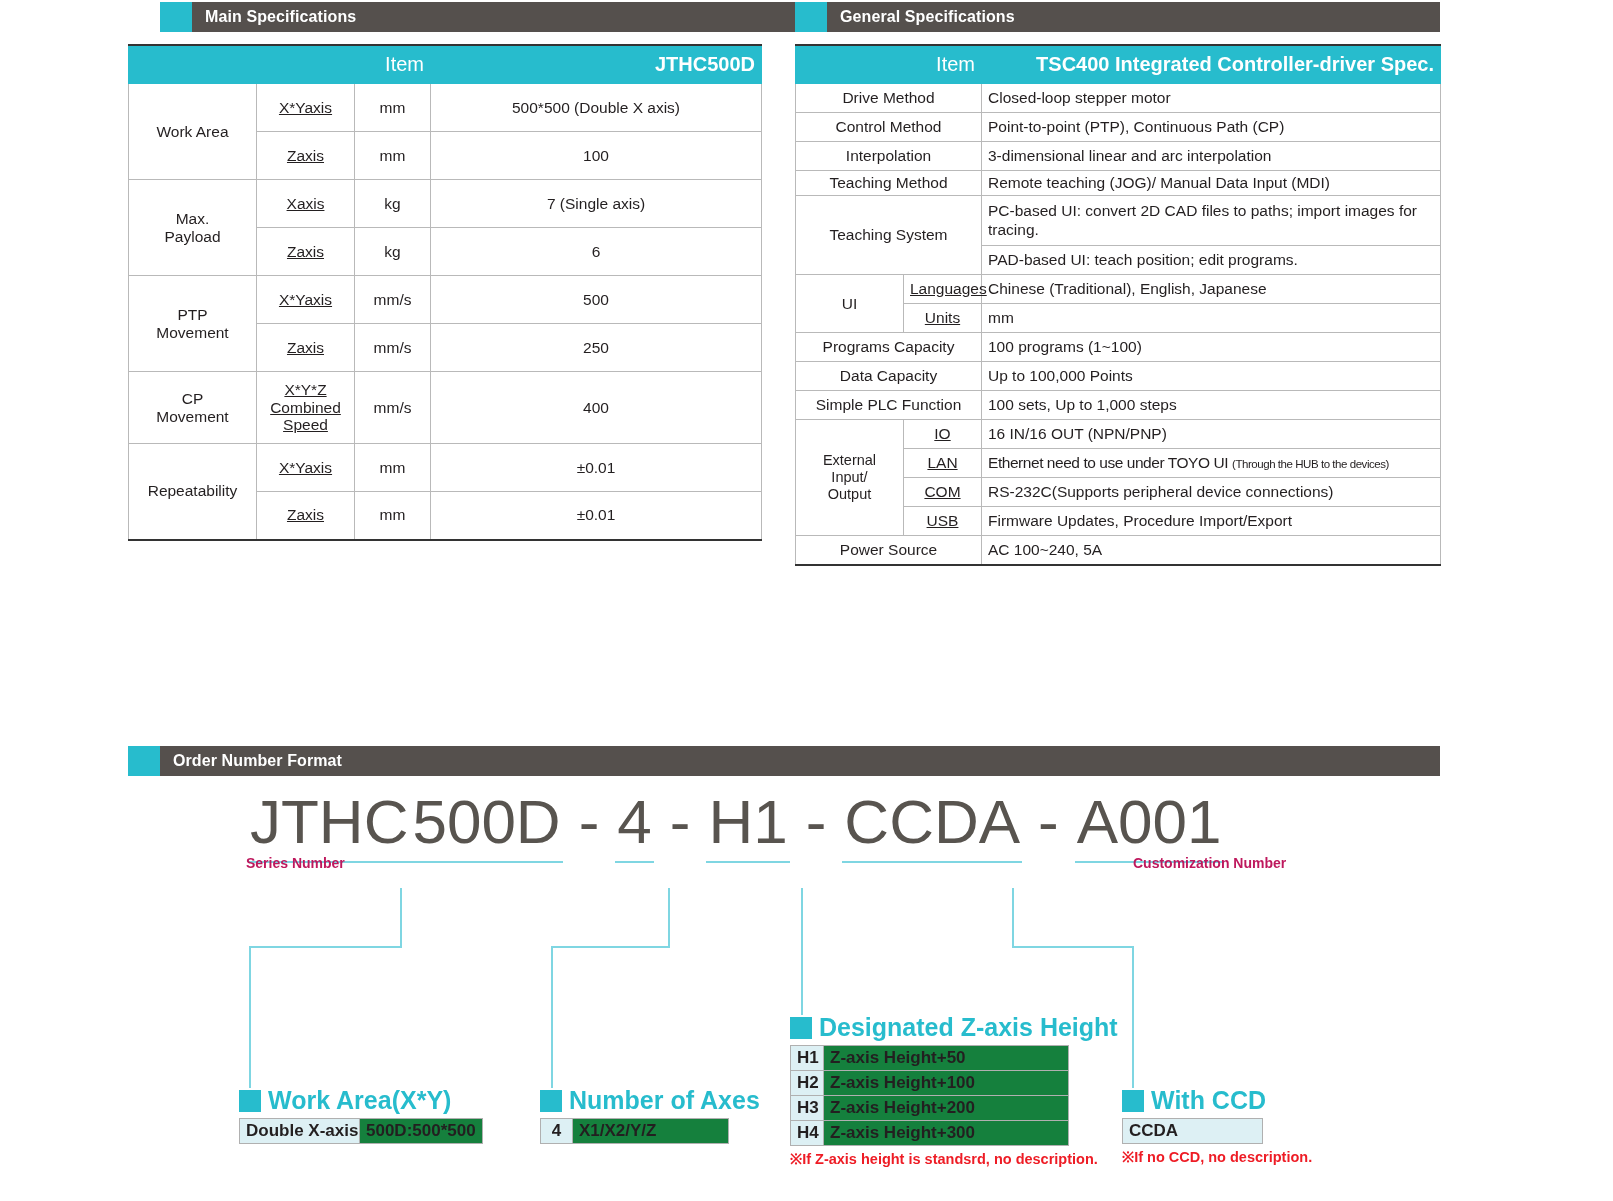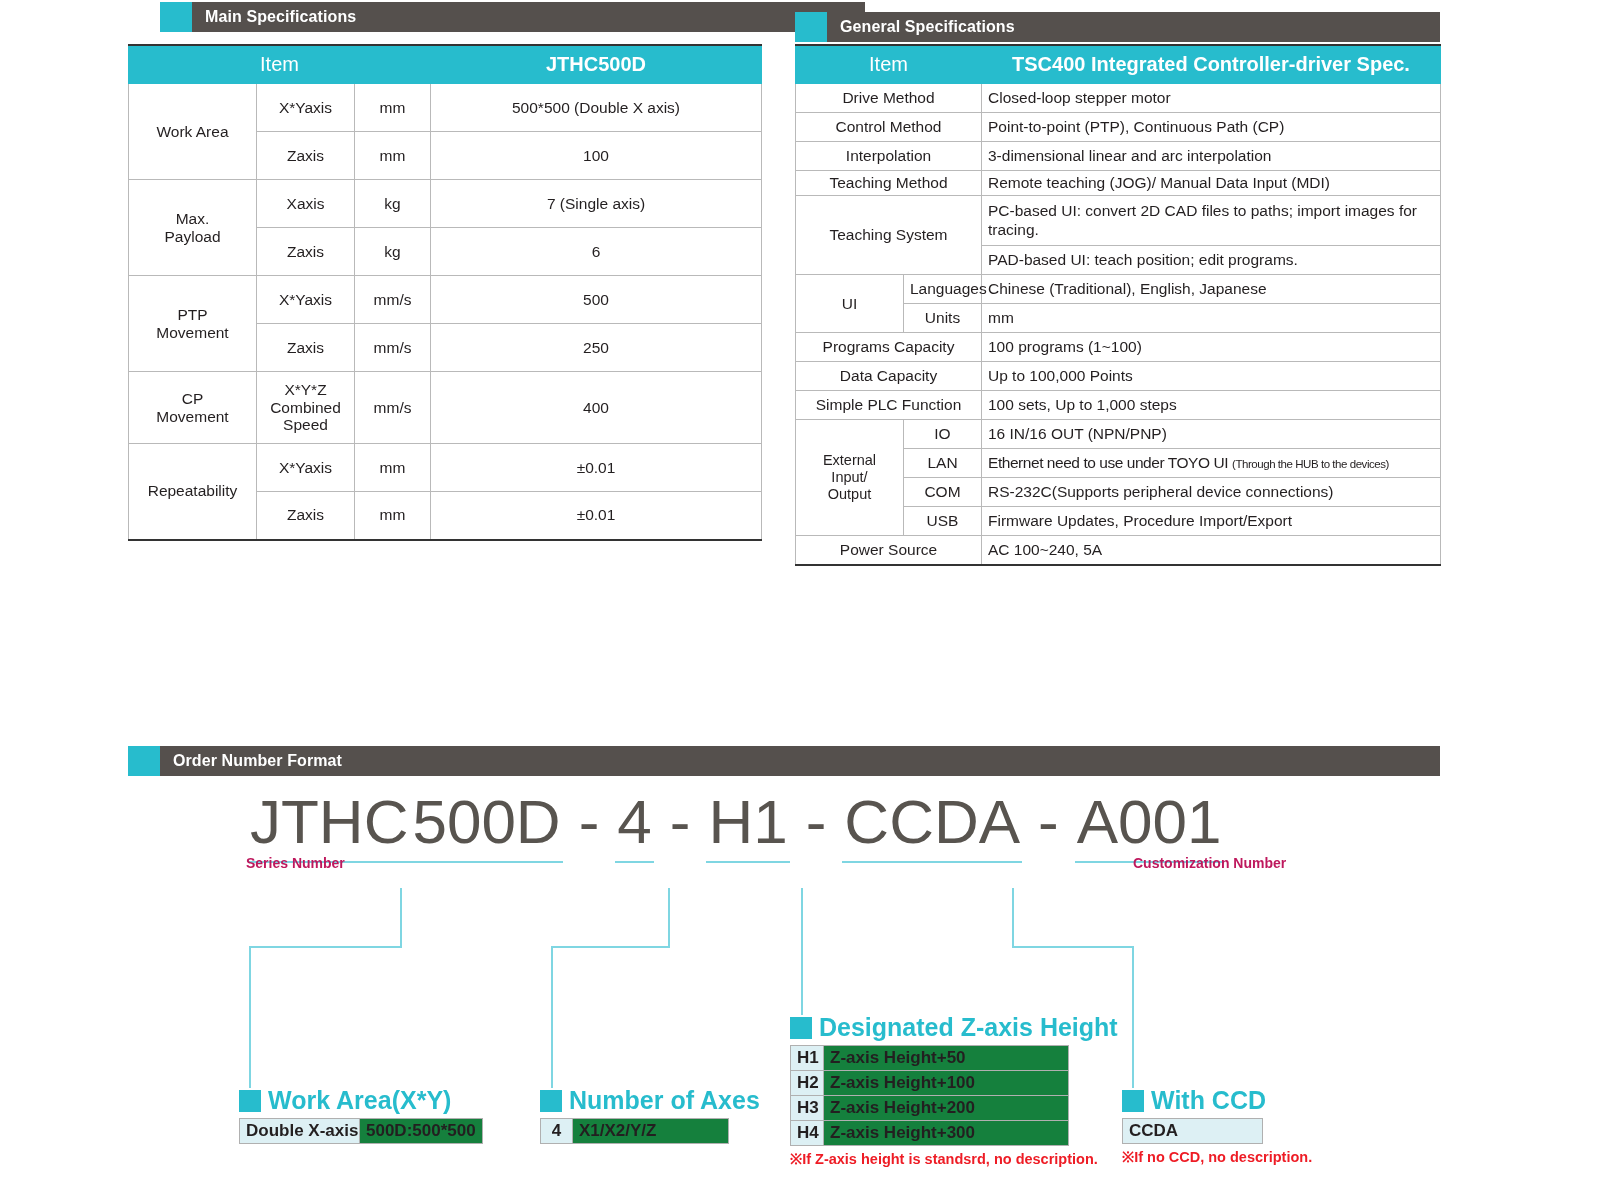--- a/index.html
+++ b/index.html
@@ -43,36 +43,37 @@
     color: #231f20;
     padding: 3px 6px;
     vertical-align: middle;
     background: #ffffff;
   }
   table.spec tr.hdr th {
     background: #27bccd;
     color: #ffffff;
     border: 1px solid #27bccd;
     font-size: 20px;
-    text-align: center;
+    text-align: right;
     padding: 7px 6px;
   }
   table.spec tr.hdr th.item-h { font-weight: normal; }
   table.spec tr.hdr th.model-h { font-weight: bold; }
 
   td.lbl {
     background: #f0f8fa;
     text-align: center;
     font-weight: bold;
     font-size: 15.5px;
   }
   td.sub {
     background: #f0f8fa;
     text-align: center;
     font-weight: normal;
+    text-decoration: underline;
   }
   td.unit {
     background: #f0f8fa;
     text-align: center;
     font-size: 13.5px;
   }
   td.val { text-align: center; }
   td.valL { text-align: left; padding-left: 9px; }
   td.small { font-size: 13.5px; }
   .tiny { font-size: 11.5px; }
@@ -225,21 +226,21 @@
         <td class="val">±0.01</td>
       </tr>
       <tr style="height:48px;">
         <td class="sub">Zaxis</td>
         <td class="unit">mm</td>
         <td class="val">±0.01</td>
       </tr>
     </tbody>
   </table>
 
-  <div class="sec-bar" style="left:795px; top:12px; width:645px;">
+  <div class="sec-bar" style="left:795px; top:2px; width:645px;">
     <div class="sq"></div>
     <div class="bar">
       <span>General Specifications</span>
     </div>
   </div>
 
   <table class="spec" style="left:795px; top:44px; width:645px;">
     <colgroup>
       <col style="width:108px">
         <col style="width:78px">

